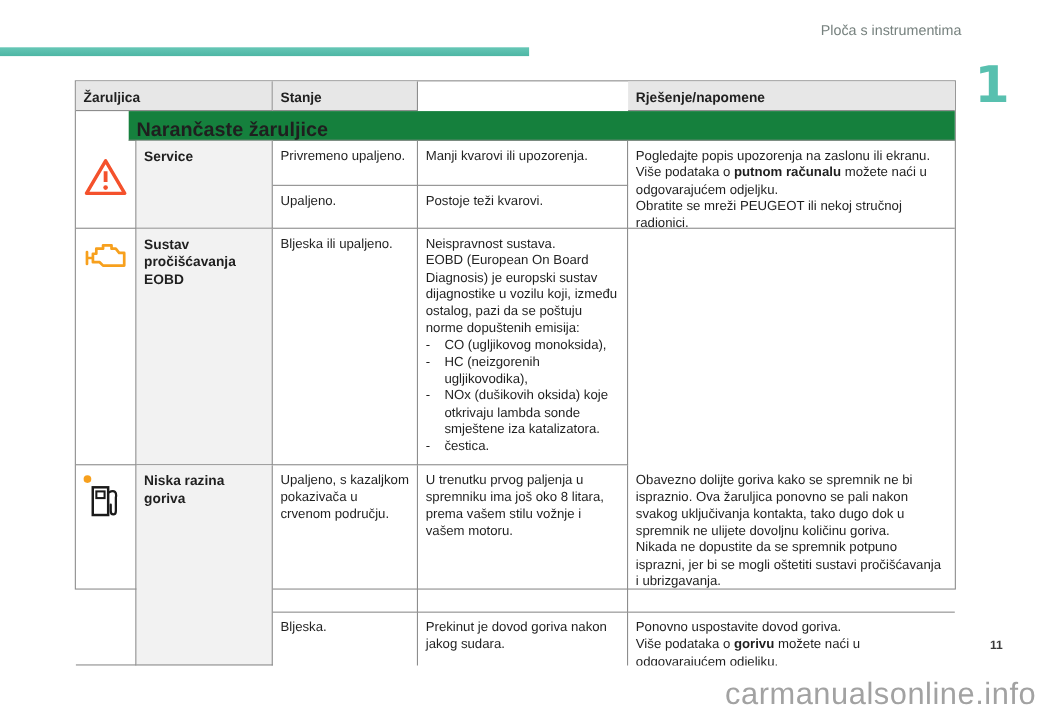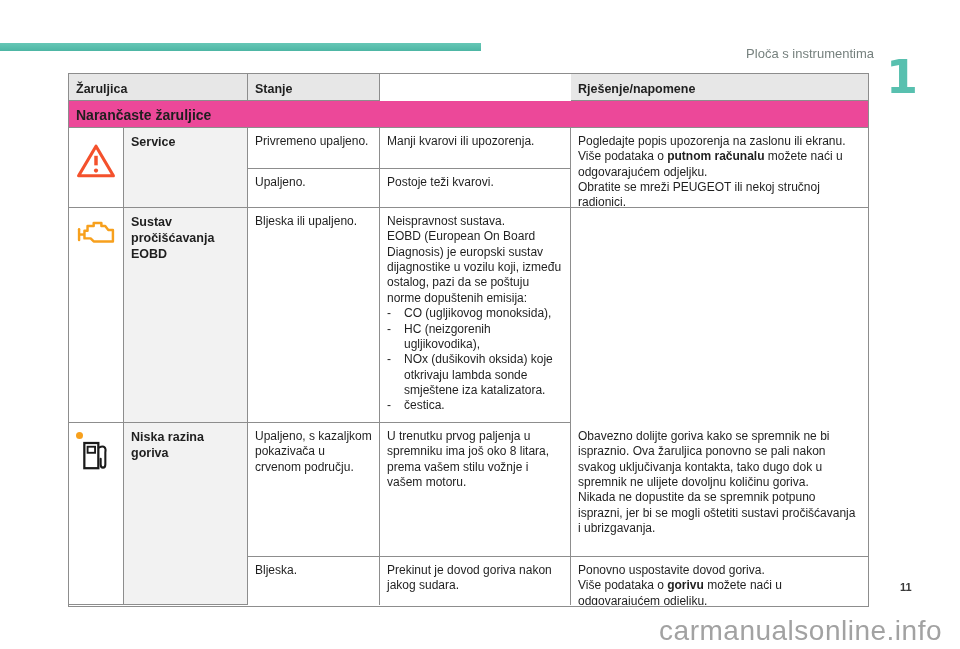--- a/index.html
+++ b/index.html
@@ -13,45 +13,45 @@
   body{
     width:960px;height:649px;position:relative;background:#ffffff;
     font-family:"Liberation Sans", sans-serif;color:var(--txt);
     overflow:hidden;
   }
   .accent-bar{
     position:absolute;left:0;top:43px;width:481px;height:8px;
     background:linear-gradient(#66c7b6,#4db6a4);
   }
   .page-header{
-    position:absolute;top:46px;right:86px;
+    position:absolute;top:20px;right:86px;
     font-size:13px;color:#76817e;
   }
   .chapter-num{
     position:absolute;top:54px;left:886px;
     font-family:"DejaVu Sans", sans-serif;font-weight:bold;
     font-size:46px;line-height:1;color:var(--accent);
   }
   .lamp-table{
     position:absolute;left:68px;top:73px;
-    width:801px;height:534px;border:1px solid var(--bd);
+    width:801px;height:463px;border:1px solid var(--bd);
     display:grid;box-sizing:border-box;
     grid-template-columns:55px 124px 132px 191px 297px;
     grid-template-rows:27px 27px 41px 39px 215px 134px 48px;
     background:#fff;
   }
   .cell{
     border-right:1px solid var(--bd);border-bottom:1px solid var(--bd);
     padding:6px 7px;font-size:12px;line-height:1.28;overflow:hidden;
     box-sizing:border-box;
   }
   .no-r{border-right:none;}
   .no-b{border-bottom:none;}
   .hd{background:#e7e7e7;font-weight:bold;font-size:12.5px;padding-top:7px;}
-  .section-row{font-weight:bold;font-size:14px;padding-top:6px;background:#ec4899;}
+  .section-row{font-weight:bold;font-size:18px;padding-top:6px;background:#15803d;margin-left:48px;}
   .name-cell{background:#f2f2f2;font-weight:bold;font-size:12.5px;}
   .icon-cell{display:flex;justify-content:center;align-items:flex-start;position:relative;}
   .h-lamp{grid-column:1/3;grid-row:1;}
   .h-state{grid-column:3;grid-row:1;}
   .h-cause{grid-column:4;grid-row:1;margin-top:40px;}
   .h-sol{grid-column:5;grid-row:1;}
   .sec{grid-column:1/6;grid-row:2;}
   .r1-icon{grid-column:1;grid-row:3/5;padding-top:13px;}
   .r1-name{grid-column:2;grid-row:3/5;}
   .r1a-state{grid-column:3;grid-row:3;}

